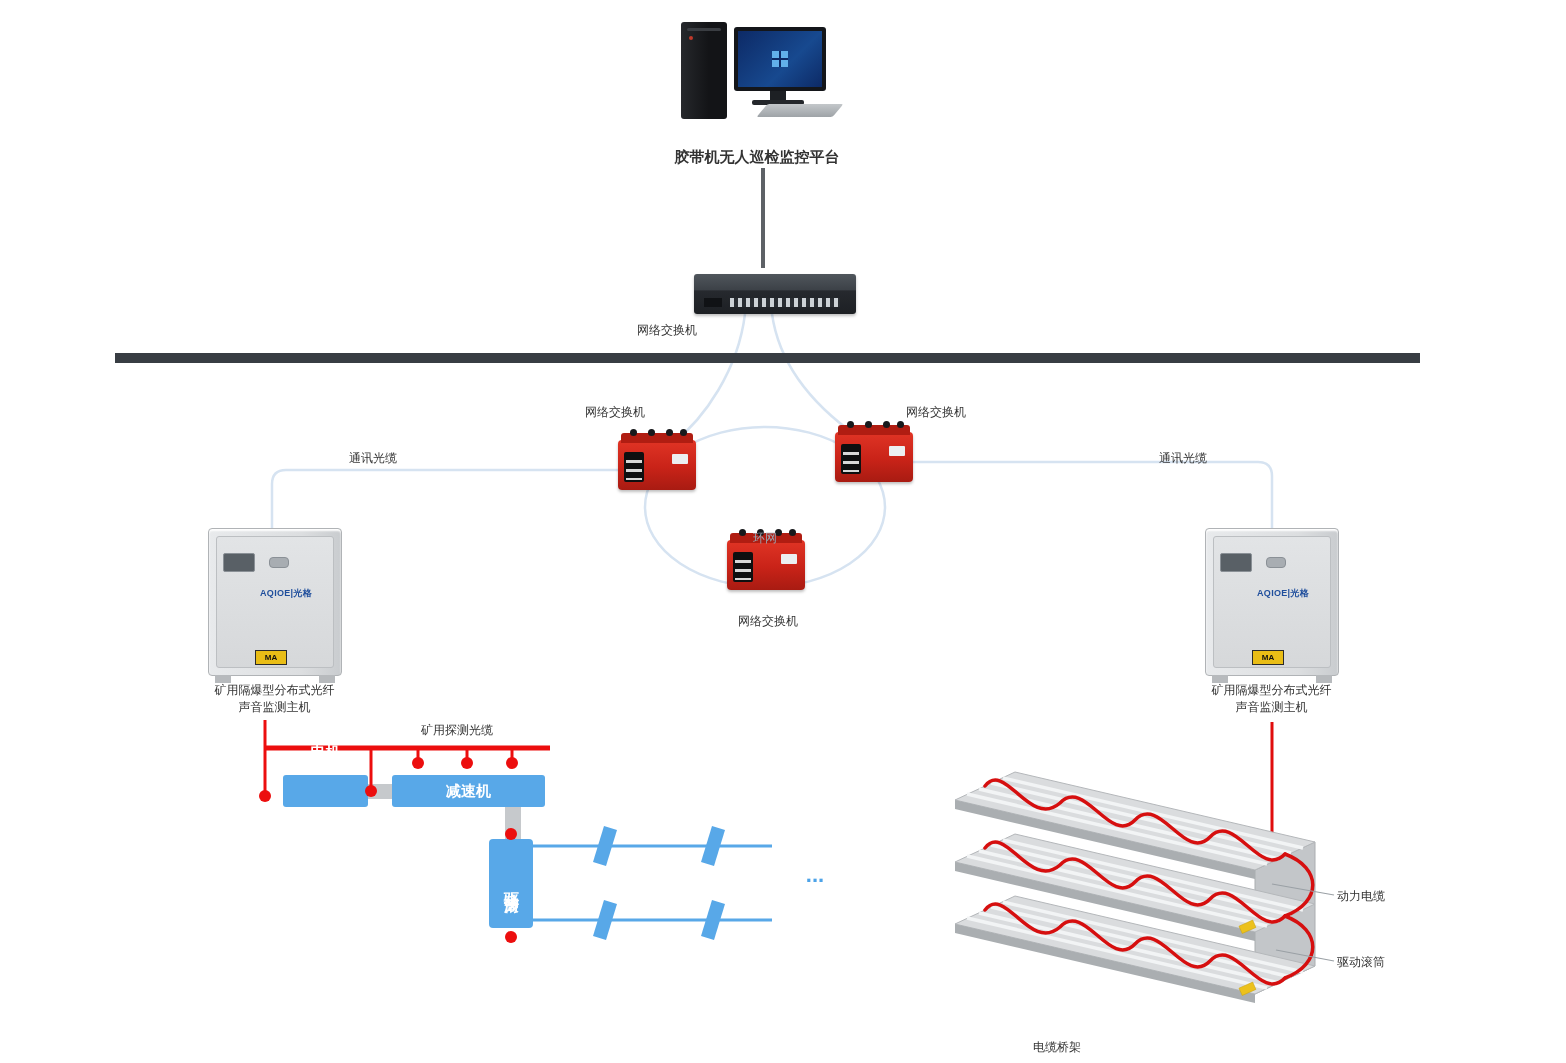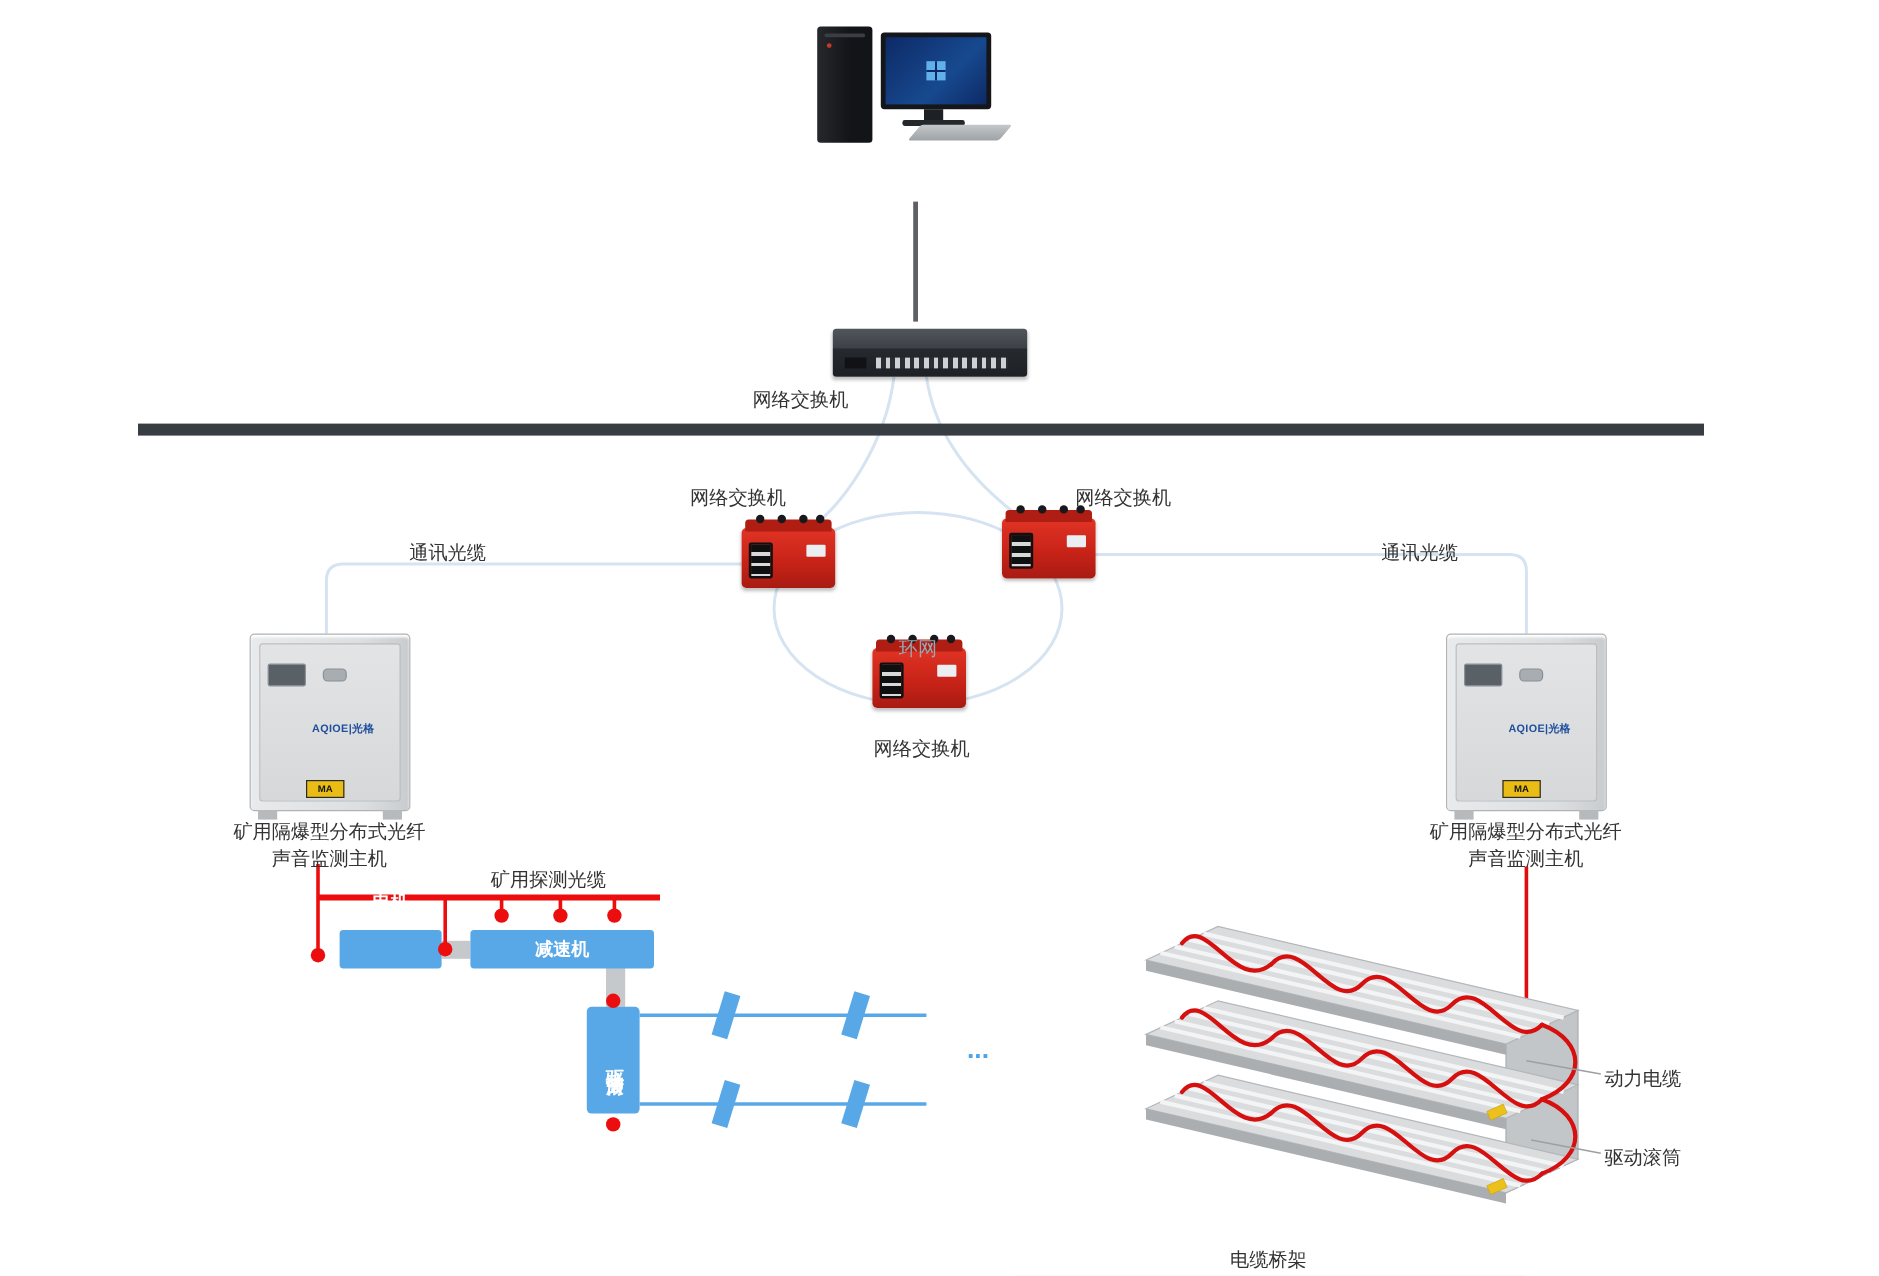--- a/index.html
+++ b/index.html
@@ -1,21 +1,21 @@
 <!DOCTYPE html>
 <html><head>
 <meta charset="utf-8">
 <style>
   html,body{margin:0;padding:0;background:#f4f5f6;}
   .stage{position:relative;width:1566px;height:1063px;background:#ffffff;overflow:hidden;
          font-family:"Liberation Sans","DejaVu Sans",sans-serif;}
   .layer{position:absolute;left:0;top:0;width:1566px;height:1063px;}
 
   
-  .lbl{position:absolute;color:#333;font-size:16px;text-align:center;line-height:1.45;}
+  .lbl{position:absolute;color:#333;font-size:12px;text-align:center;line-height:1.45;}
   .lbl.bold{font-weight:600;font-size:15px;}
   .lbl.grey{color:#9aa6b2;margin-top:40px;}
   .lbl.left-align{text-align:left;}
   .box-label{position:absolute;color:#fff;font-weight:bold;font-size:15px;
              display:flex;align-items:center;justify-content:center;}
   .drum-label{writing-mode:vertical-rl;text-orientation:upright;letter-spacing:2px;}
   .ellipsis-label{position:absolute;color:#4da3e8;font-size:22px;font-weight:bold;text-align:center;}
 
   
   .pc-tower{position:absolute;left:681px;top:22px;width:46px;height:97px;
@@ -53,21 +53,21 @@
   .red-switch .rs-label{position:absolute;right:8px;top:14px;width:16px;height:10px;background:#eceff1;border-radius:1px;}
 
   
   .cabinet{position:absolute;width:132px;height:146px;border:1px solid #b0b3b6;border-radius:4px;
            background:linear-gradient(90deg,#e8eaec 0%,#dcdee0 70%,#c9cccf 100%);
            box-shadow:inset 0 2px 2px #ffffff;}
   .cabinet .cab-door{position:absolute;inset:7px;border:1px solid #bcbfc2;border-radius:3px;
            background:linear-gradient(180deg,#e2e4e6,#d6d8da);}
   .cabinet .cab-screen{position:absolute;left:14px;top:24px;width:30px;height:17px;background:#596066;border:1px solid #8a9096;border-radius:2px;}
   .cabinet .cab-handle{position:absolute;left:60px;top:28px;width:18px;height:9px;background:#a8adb2;border:1px solid #8a9096;border-radius:4px;}
-  .cabinet .cab-brand{position:absolute;left:0;right:0;top:72px;text-align:center;font-size:9px;font-weight:bold;color:#1f4e9c;letter-spacing:.3px;margin-left:22px;}
+  .cabinet .cab-brand{position:absolute;left:0;right:0;top:58px;text-align:center;font-size:9px;font-weight:bold;color:#1f4e9c;letter-spacing:.3px;margin-left:22px;}
   .cabinet .cab-ma{position:absolute;left:46px;bottom:10px;width:30px;height:13px;background:#e9bd16;border:1px solid #2a2a2a;
            color:#111;font-size:8px;font-weight:bold;display:flex;align-items:center;justify-content:center;}
   .cabinet .cab-foot{position:absolute;bottom:-8px;width:16px;height:8px;background:#b7babd;}
   .cabinet .cab-foot.left{left:6px;}
   .cabinet .cab-foot.right{right:6px;}
 </style>
 </head>
 <body>
 
 <div class="stage">
@@ -221,20 +221,21 @@
   <div class="cabinet" style="left:1205px;top:528px;">
     <div class="cab-door"></div>
     <div class="cab-screen"></div>
     <div class="cab-handle"></div>
     <div class="cab-brand">AQIOE|光格</div>
     <div class="cab-ma">MA</div>
     <div class="cab-foot left"></div>
     <div class="cab-foot right"></div>
   </div>
 
+  <div class="lbl bold" style="left:587px;top:146px;width:340px;">胶带机无人巡检监控平台</div>
 
   <div class="lbl" style="left:597px;top:322px;width:140px;">网络交换机</div>
 
   <div class="lbl" style="left:545px;top:404px;width:140px;">网络交换机</div>
   <div class="lbl" style="left:866px;top:404px;width:140px;">网络交换机</div>
   <div class="lbl" style="left:698px;top:613px;width:140px;">网络交换机</div>
 
   <div class="lbl grey" style="left:715px;top:490px;width:100px;">环网</div>
 
   <div class="lbl" style="left:303px;top:450px;width:140px;">通讯光缆</div>

